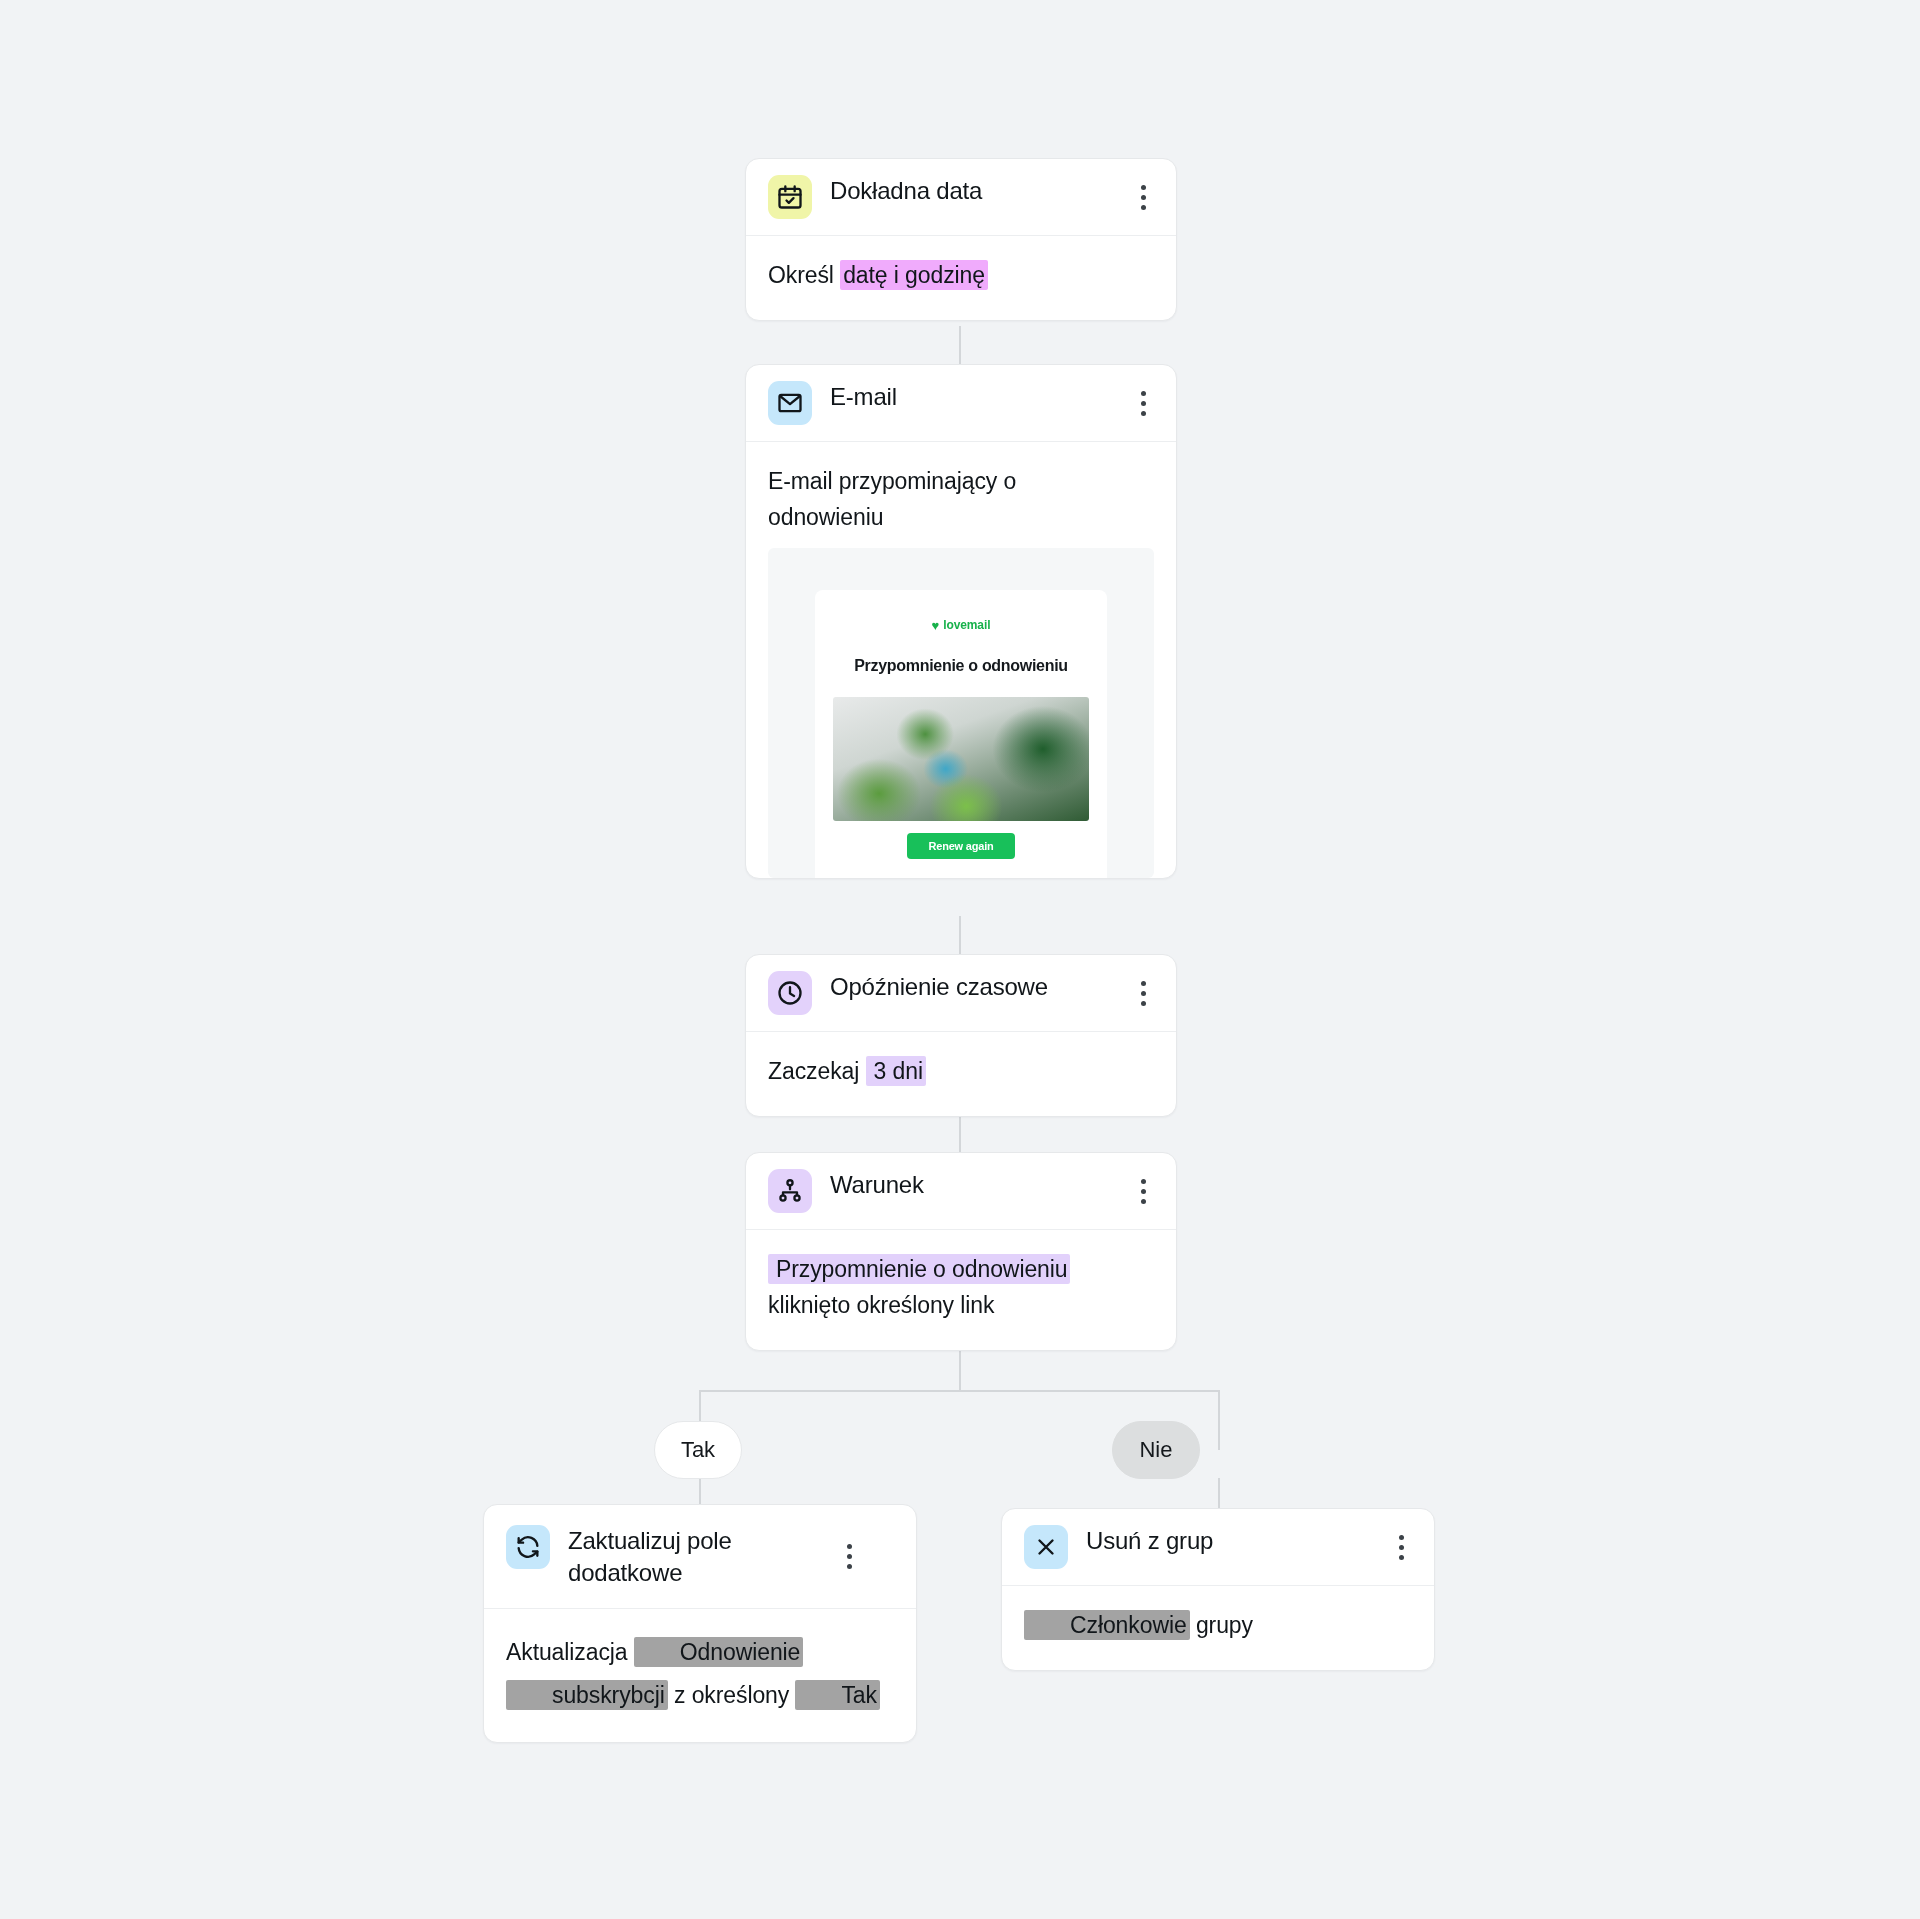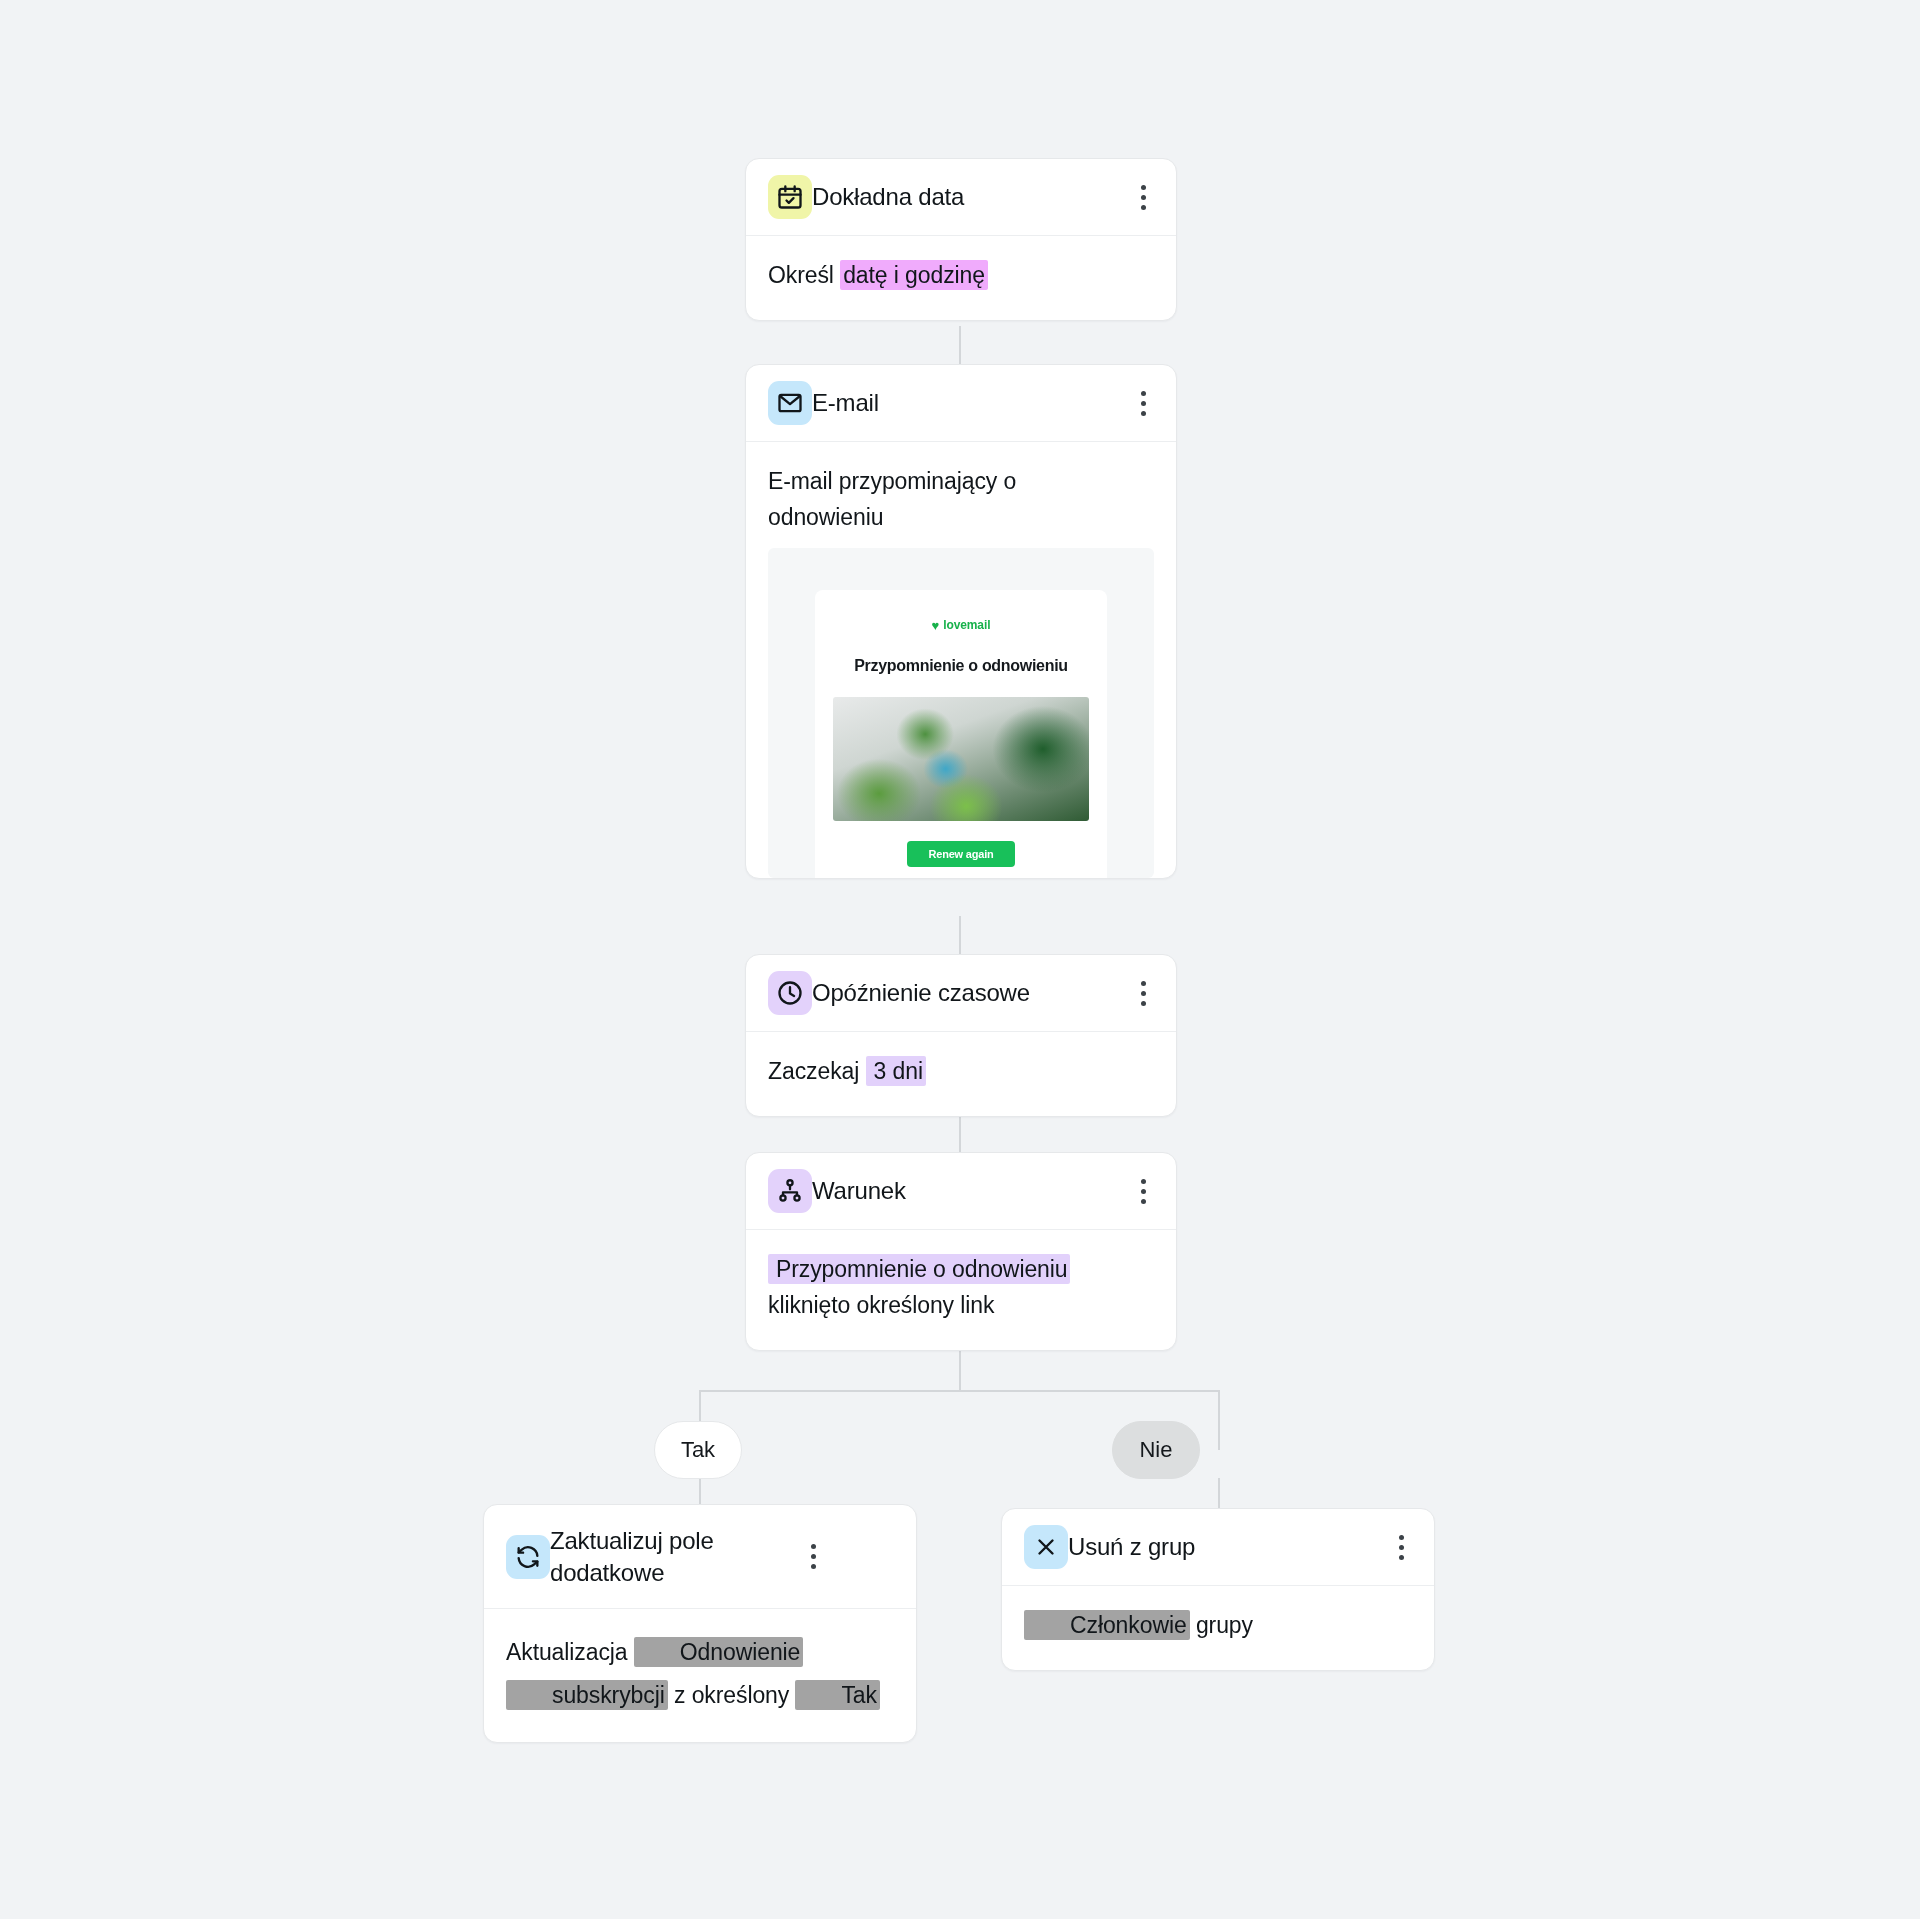--- a/index.html
+++ b/index.html
@@ -30,21 +30,22 @@
     background: #ffffff;
     border: 1px solid #e6e8ea;
     border-radius: 14px;
     box-shadow: 0 1px 2px rgba(16,24,40,0.04);
     z-index: 5;
     overflow: hidden;
   }
 
   .card-header {
     display: flex;
-    align-items: center;
+    align-items: flex-start;
+    gap: 18px;
     padding: 16px 20px 16px 22px;
     border-bottom: 1px solid #eceef0;
     min-height: 72px;
   }
 
   .icon-box {
     width: 44px;
     height: 44px;
     border-radius: 11px;
     display: flex;
@@ -157,21 +158,21 @@
     border-radius: 3px;
     background:
       radial-gradient(ellipse 60px 50px at 18% 78%, #5b9c3e 0%, rgba(91,156,62,0) 70%),
       radial-gradient(ellipse 70px 60px at 82% 42%, #1f5e2c 0%, rgba(31,94,44,0) 72%),
       radial-gradient(ellipse 52px 46px at 52% 88%, #7cc04a 0%, rgba(124,192,74,0) 70%),
       radial-gradient(ellipse 40px 36px at 36% 30%, #4e9140 0%, rgba(78,145,64,0) 72%),
       radial-gradient(ellipse 34px 30px at 44% 58%, #3fa7c8 0%, rgba(63,167,200,0) 66%),
       linear-gradient(160deg, #e8eaea 0%, #cfd6d2 34%, #2f5b34 100%);
   }
   .renew-btn {
-    margin: 20px auto 0 auto;
+    margin: 12px auto 0 auto;
     width: 108px;
     height: 26px;
     background: #18c05a;
     border-radius: 4px;
     color: #ffffff;
     font-size: 11px;
     font-weight: bold;
     display: flex;
     align-items: center;
     justify-content: center;

